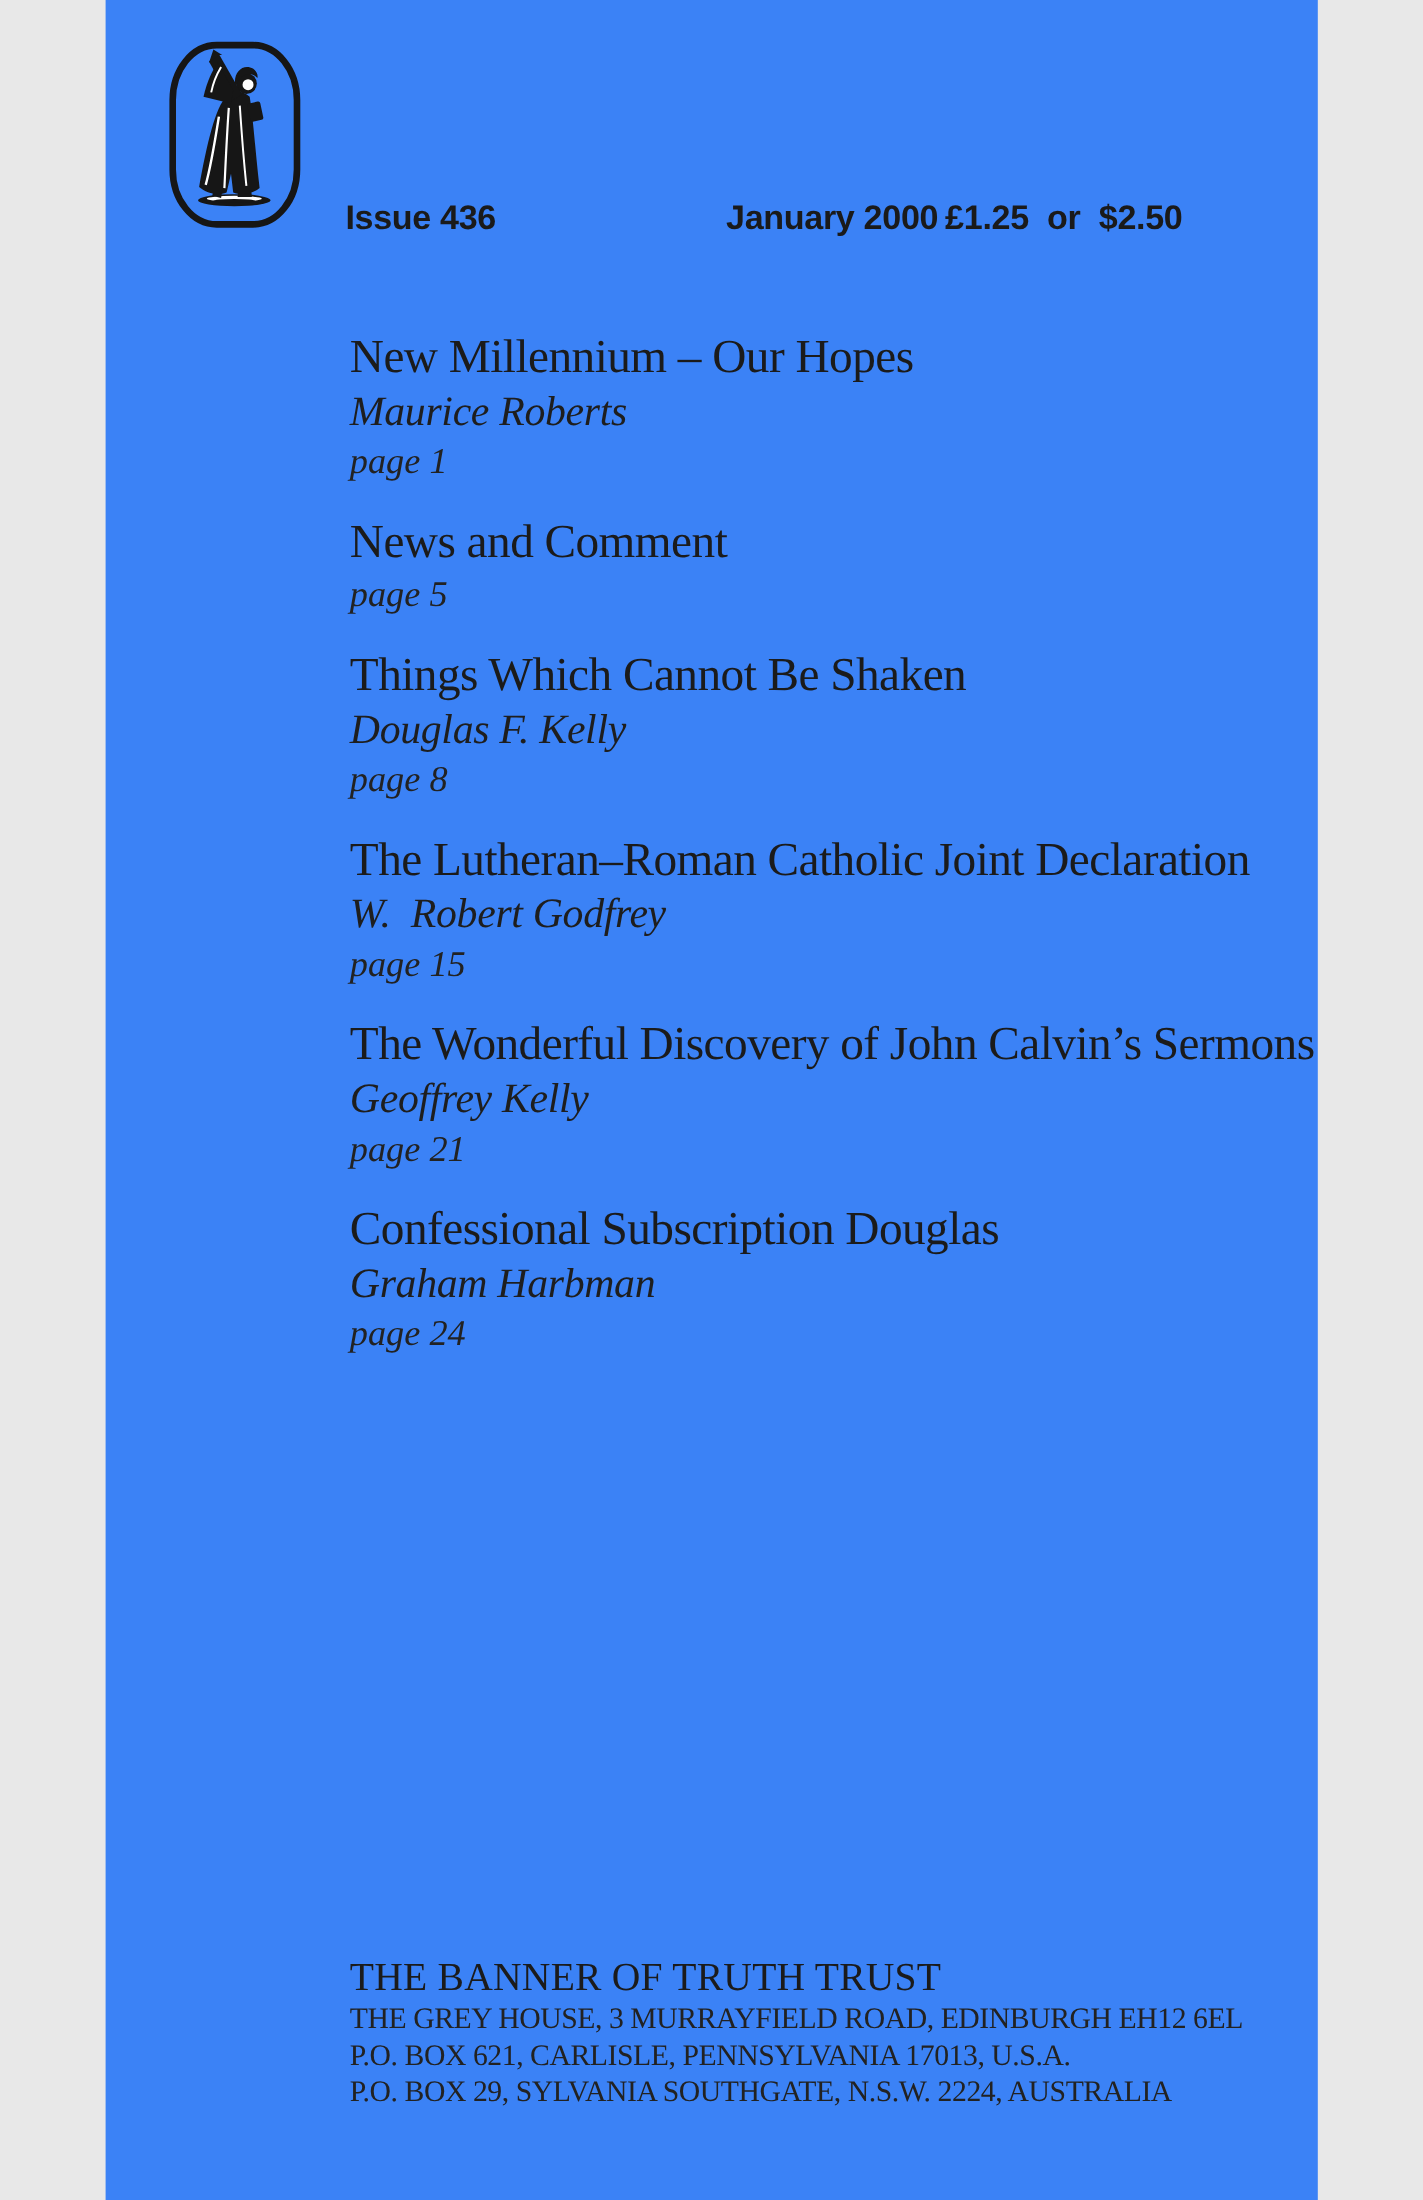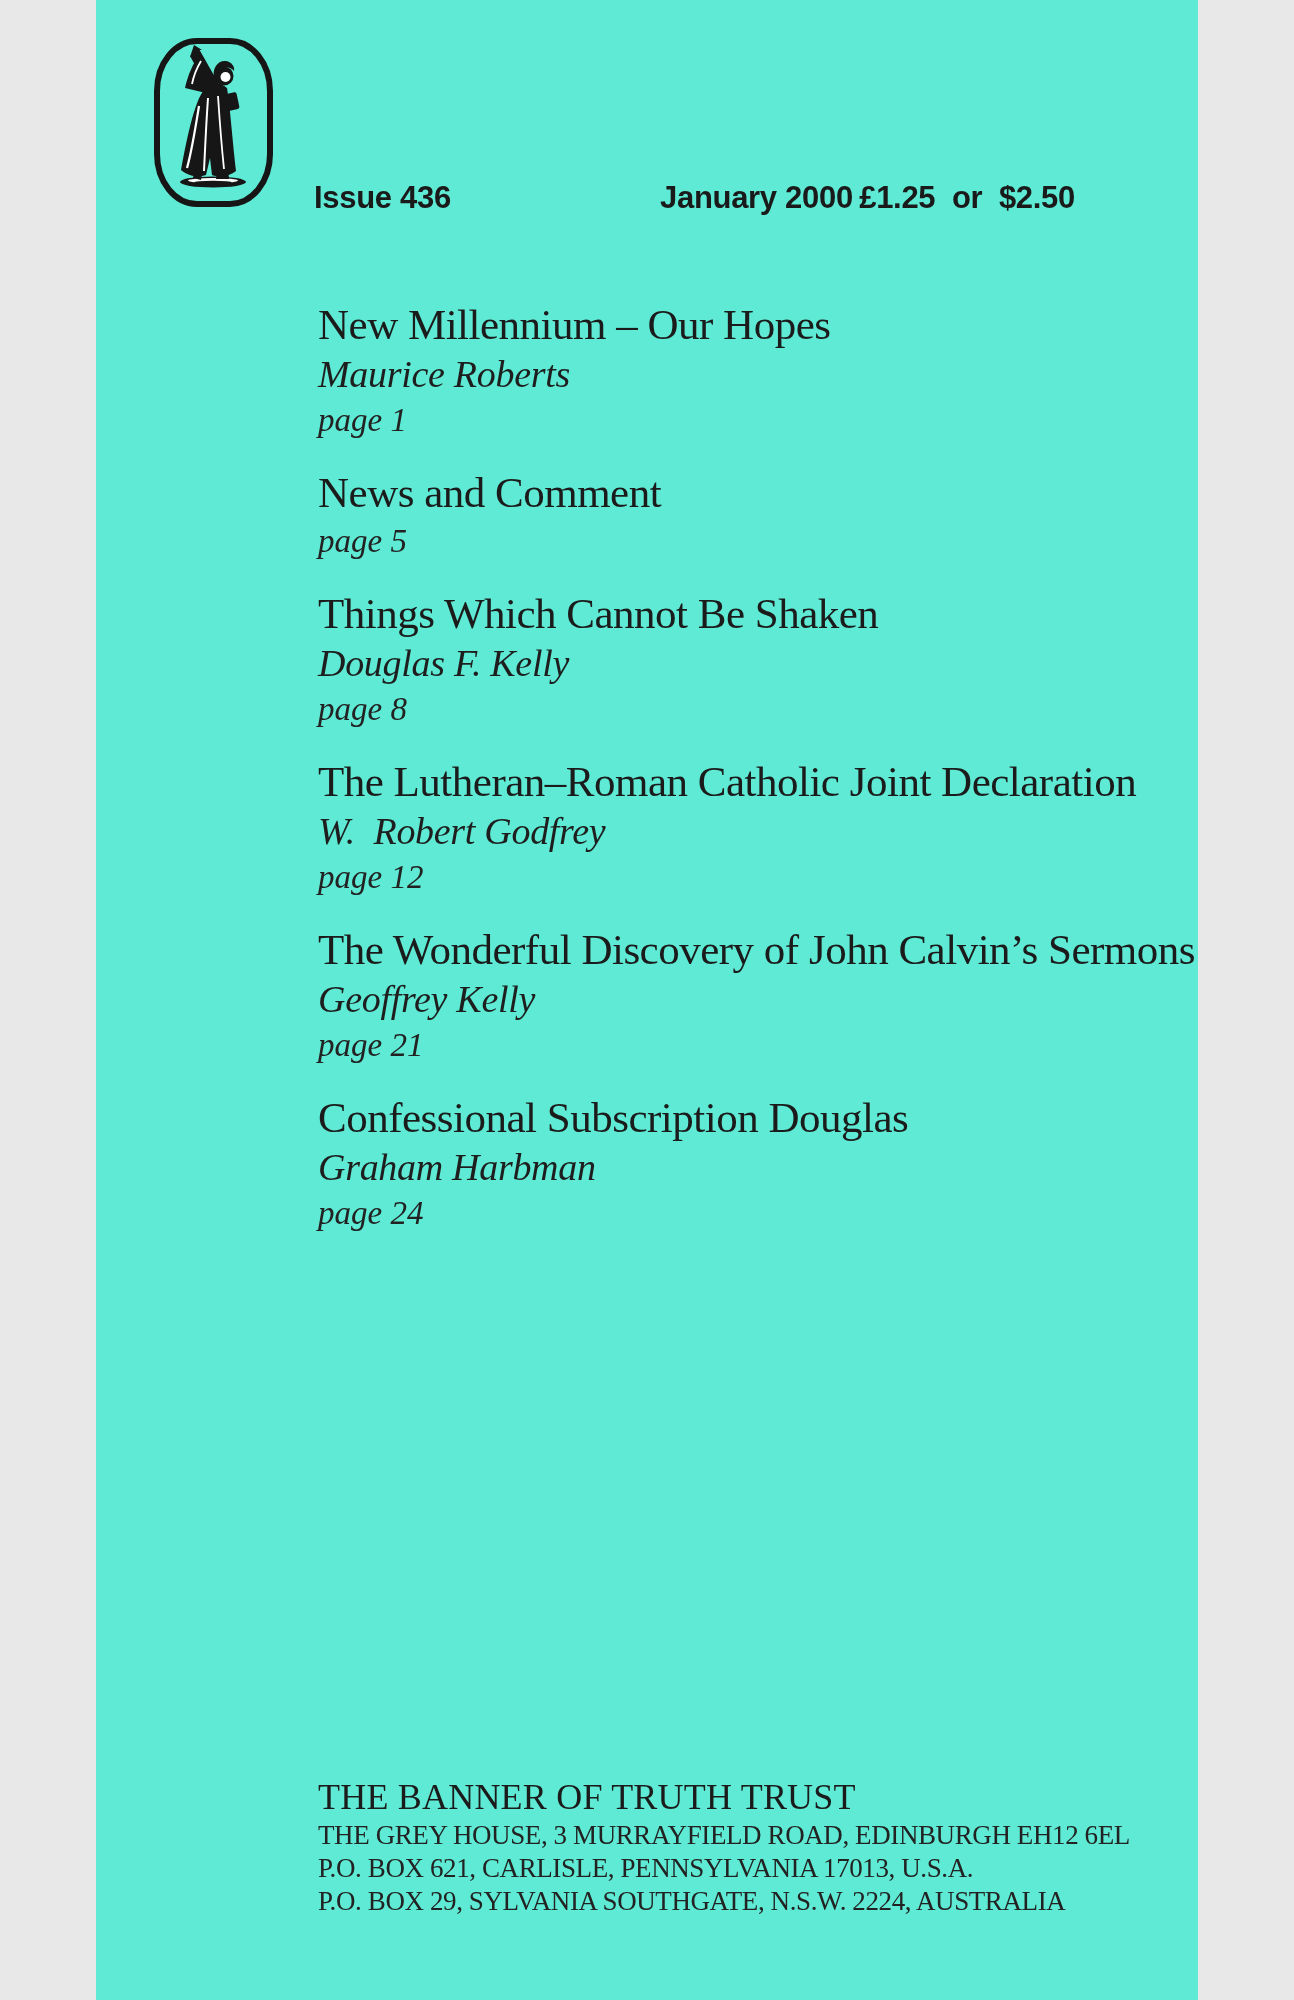--- a/index.html
+++ b/index.html
@@ -1,21 +1,21 @@
 <!DOCTYPE html>
 <html><head>
 <meta charset="utf-8">
 <style>
   html, body { margin: 0; padding: 0; background: #e8e8e8; }
   .page {
     position: relative;
     width: 1102px;
     height: 2000px;
     margin: 0 auto;
-    background: #5eead4;
+    background: #3b82f6;
     overflow: hidden;
     font-family: "Liberation Serif", serif;
     color: #1b1b1b;
   }
 
   
   .logo {
     position: absolute;
     left: 56px;
     top: 36px;
@@ -153,21 +153,21 @@
 
     <div class="toc-entry">
       <h2 class="toc-title">Things Which Cannot Be Shaken</h2>
       <div class="toc-author">Douglas F. Kelly</div>
       <div class="toc-page">page 8</div>
     </div>
 
     <div class="toc-entry">
       <h2 class="toc-title">The Lutheran–Roman Catholic Joint Declaration</h2>
       <div class="toc-author">W.  Robert Godfrey</div>
-      <div class="toc-page">page 12</div>
+      <div class="toc-page">page 15</div>
     </div>
 
     <div class="toc-entry">
       <h2 class="toc-title">The Wonderful Discovery of John Calvin’s Sermons</h2>
       <div class="toc-author">Geoffrey Kelly</div>
       <div class="toc-page">page 21</div>
     </div>
 
     <div class="toc-entry">
       <h2 class="toc-title">Confessional Subscription Douglas</h2>

